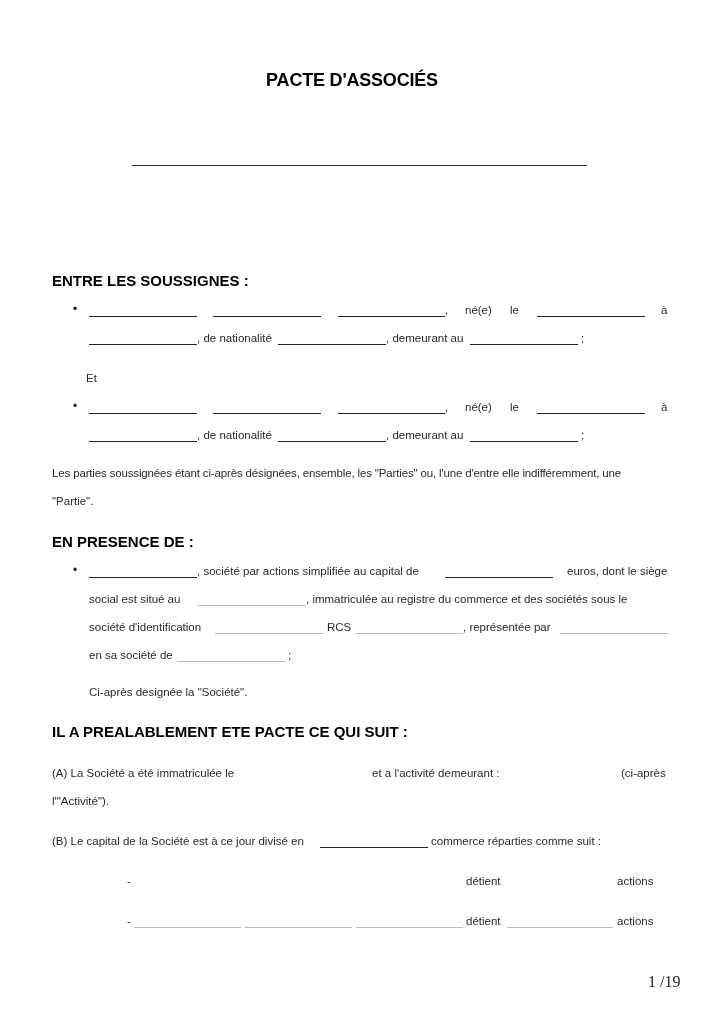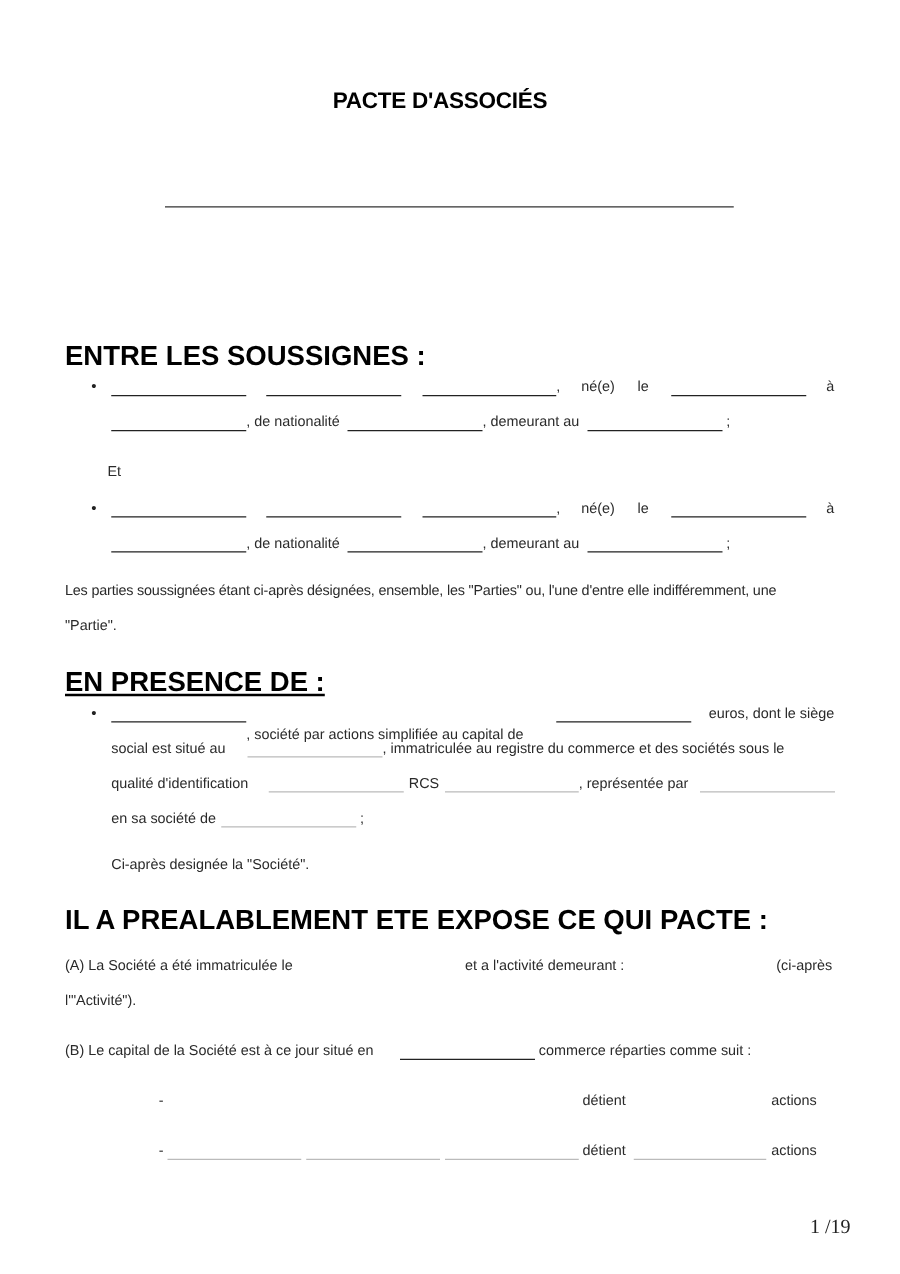--- a/index.html
+++ b/index.html
@@ -9,21 +9,21 @@
   }
   .abs { position: absolute; white-space: nowrap; }
   .title {
     left: 0; width: 704px; top: 70px; text-align: center;
     font-size: 18px; font-weight: bold; color: #000; letter-spacing: -0.2px;
   }
   .title-rule {
     left: 132px; width: 455px; top: 165px; height: 0; border-top: 1px solid #333;
   }
   .h1 {
-    left: 52px; font-size: 22px; font-weight: bold; color: #000; text-align: center;
+    left: 52px; font-size: 15px; font-weight: bold; color: #000; text-align: center;
   }
   .t { font-size: 11.5px; color: #2a2a2a; }
   .bullet { font-size: 12px; color: #222; }
   .line { position: absolute; height: 0; border-top: 1px solid #222; }
   .line.faint { border-top: 1px solid #bbbbbb; }
   .pageno { font-family: "Liberation Serif", serif; font-size: 16px; color: #222; }
 </style>
 </head>
 <body>
 
@@ -64,53 +64,53 @@
 <div class="line" style="left:89px; width:108px; top:441px;"></div>
 <div class="abs t" style="left:197px; top:429px;">, de nationalité</div>
 <div class="line" style="left:278px; width:108px; top:441px;"></div>
 <div class="abs t" style="left:386px; top:429px;">, demeurant au</div>
 <div class="line" style="left:470px; width:108px; top:441px;"></div>
 <div class="abs t" style="left:581px; top:429px;">;</div>
 
 <div class="abs t" style="left:52px; top:467px; letter-spacing:-0.15px;">Les parties soussignées étant ci-après désignées, ensemble, les "Parties" ou, l'une d'entre elle indifféremment, une</div>
 <div class="abs t" style="left:52px; top:495px;">"Partie".</div>
 
-<div class="abs h1" style="top:533px;text-decoration:underline;">EN PRESENCE DE :</div>
+<div class="abs h1" style="top:533px;">EN PRESENCE DE :</div>
 
 <div class="abs bullet" style="left:73px; top:563px;">•</div>
 <div class="line" style="left:89px; width:108px; top:577px;"></div>
-<div class="abs t" style="left:197px; top:582px;">, société par actions simplifiée au capital de</div>
+<div class="abs t" style="left:197px; top:565px;">, société par actions simplifiée au capital de</div>
 <div class="line" style="left:445px; width:108px; top:577px;"></div>
 <div class="abs t" style="left:567px; top:565px;">euros, dont le siège</div>
 
 <div class="abs t" style="left:89px; top:593px;text-align:right;">social est situé au</div>
 <div class="line faint" style="left:198px; width:108px; top:605px;"></div>
 <div class="abs t" style="left:306px; top:593px;">, immatriculée au registre du commerce et des sociétés sous le</div>
 
-<div class="abs t" style="left:89px; top:621px;">qualité d'identification</div>
+<div class="abs t" style="left:89px; top:621px;">société d'identification</div>
 <div class="line faint" style="left:215px; width:108px; top:633px;"></div>
 <div class="abs t" style="left:327px; top:621px;">RCS</div>
 <div class="line faint" style="left:356px; width:107px; top:633px;"></div>
 <div class="abs t" style="left:463px; top:621px;">, représentée par</div>
 <div class="line faint" style="left:560px; width:108px; top:633px;"></div>
 
 <div class="abs t" style="left:89px; top:649px;">en sa société de</div>
 <div class="line faint" style="left:177px; width:108px; top:661px;"></div>
 <div class="abs t" style="left:288px; top:649px;">;</div>
 
 <div class="abs t" style="left:89px; top:686px;">Ci-après designée la "Société".</div>
 
-<div class="abs h1" style="top:723px;">IL A PREALABLEMENT ETE EXPOSE CE QUI PACTE :</div>
+<div class="abs h1" style="top:723px;">IL A PREALABLEMENT ETE PACTE CE QUI SUIT :</div>
 
 <div class="abs t" style="left:52px; top:767px;">(A) La Société a été immatriculée le</div>
 <div class="abs t" style="left:372px; top:767px;">et a l'activité demeurant :</div>
 <div class="abs t" style="left:621px; top:767px;">(ci-après</div>
 <div class="abs t" style="left:52px; top:795px;">l'"Activité").</div>
 
-<div class="abs t" style="left:52px; top:835px;">(B) Le capital de la Société est à ce jour situé en</div>
+<div class="abs t" style="left:52px; top:835px;">(B) Le capital de la Société est à ce jour divisé en</div>
 <div class="line" style="left:320px; width:108px; top:847px;"></div>
 <div class="abs t" style="left:431px; top:835px;">commerce réparties comme suit :</div>
 
 <div class="abs t" style="left:127px; top:875px;">-</div>
 <div class="abs t" style="left:466px; top:875px;">détient</div>
 <div class="abs t" style="left:617px; top:875px;">actions</div>
 
 <div class="abs t" style="left:127px; top:915px;">-</div>
 <div class="line faint" style="left:134px; width:107px; top:927px;"></div>
 <div class="line faint" style="left:245px; width:107px; top:927px;"></div>

